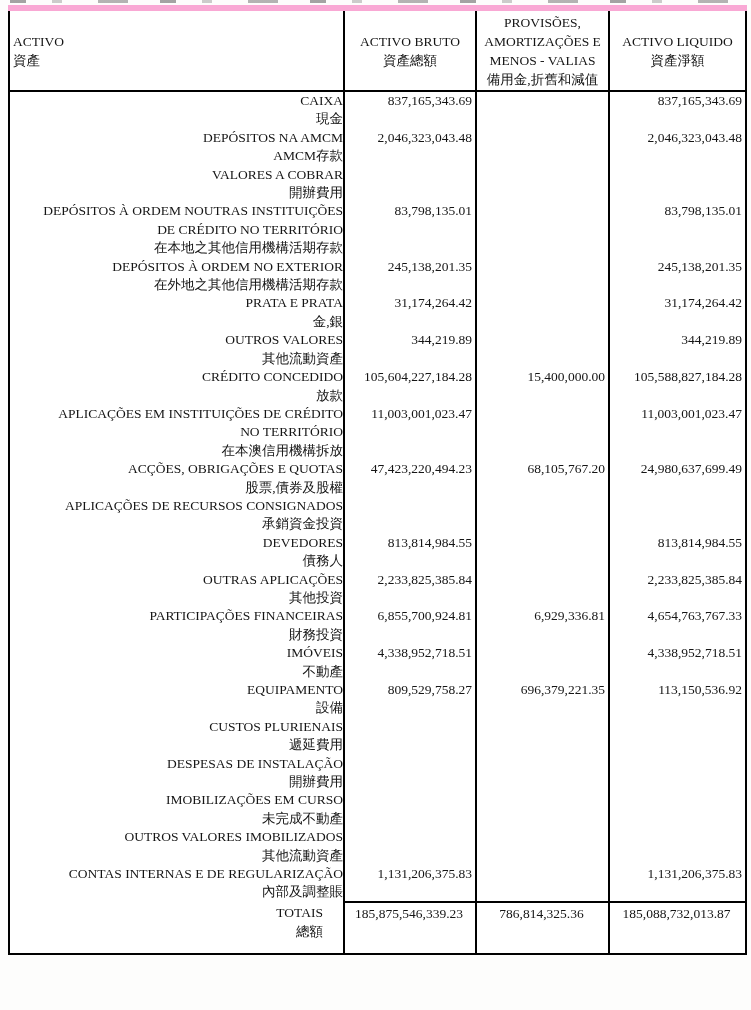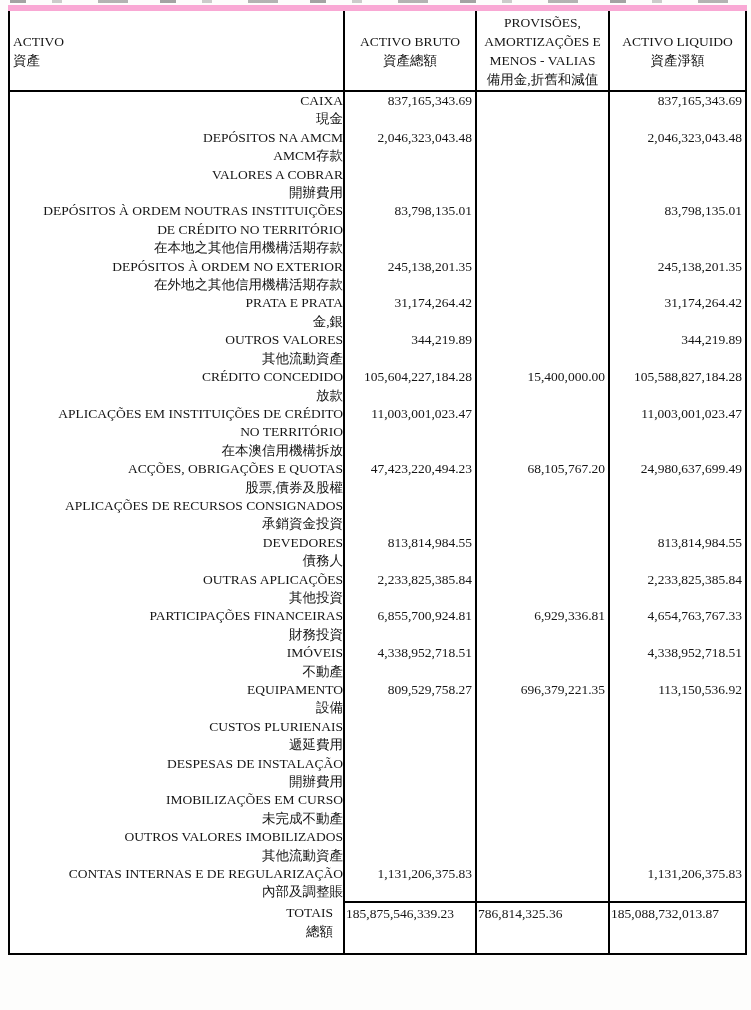--- a/index.html
+++ b/index.html
@@ -61,22 +61,22 @@
   .pt { white-space: nowrap; }
   .pt.cont { padding-left: 11px; }
   .zh { white-space: nowrap; }
 
   tfoot td {
     vertical-align: top;
     font-size: 13.5px;
     line-height: 19px;
     padding: 1px 3px 12px 1px;
   }
-  td.tot-label { text-align: right; padding-right: 10px; }
-  tfoot td.num { text-align: left; white-space: nowrap; }
+  td.tot-label { text-align: right; padding-right: 20px; }
+  tfoot td.num { text-align: center; white-space: nowrap; }
 </style>
 </head>
 <body>
 
 <div class="page">
   <div class="scan-noise"></div>
 
   <table class="sheet">
     <colgroup>
       <col style="width:335px">

